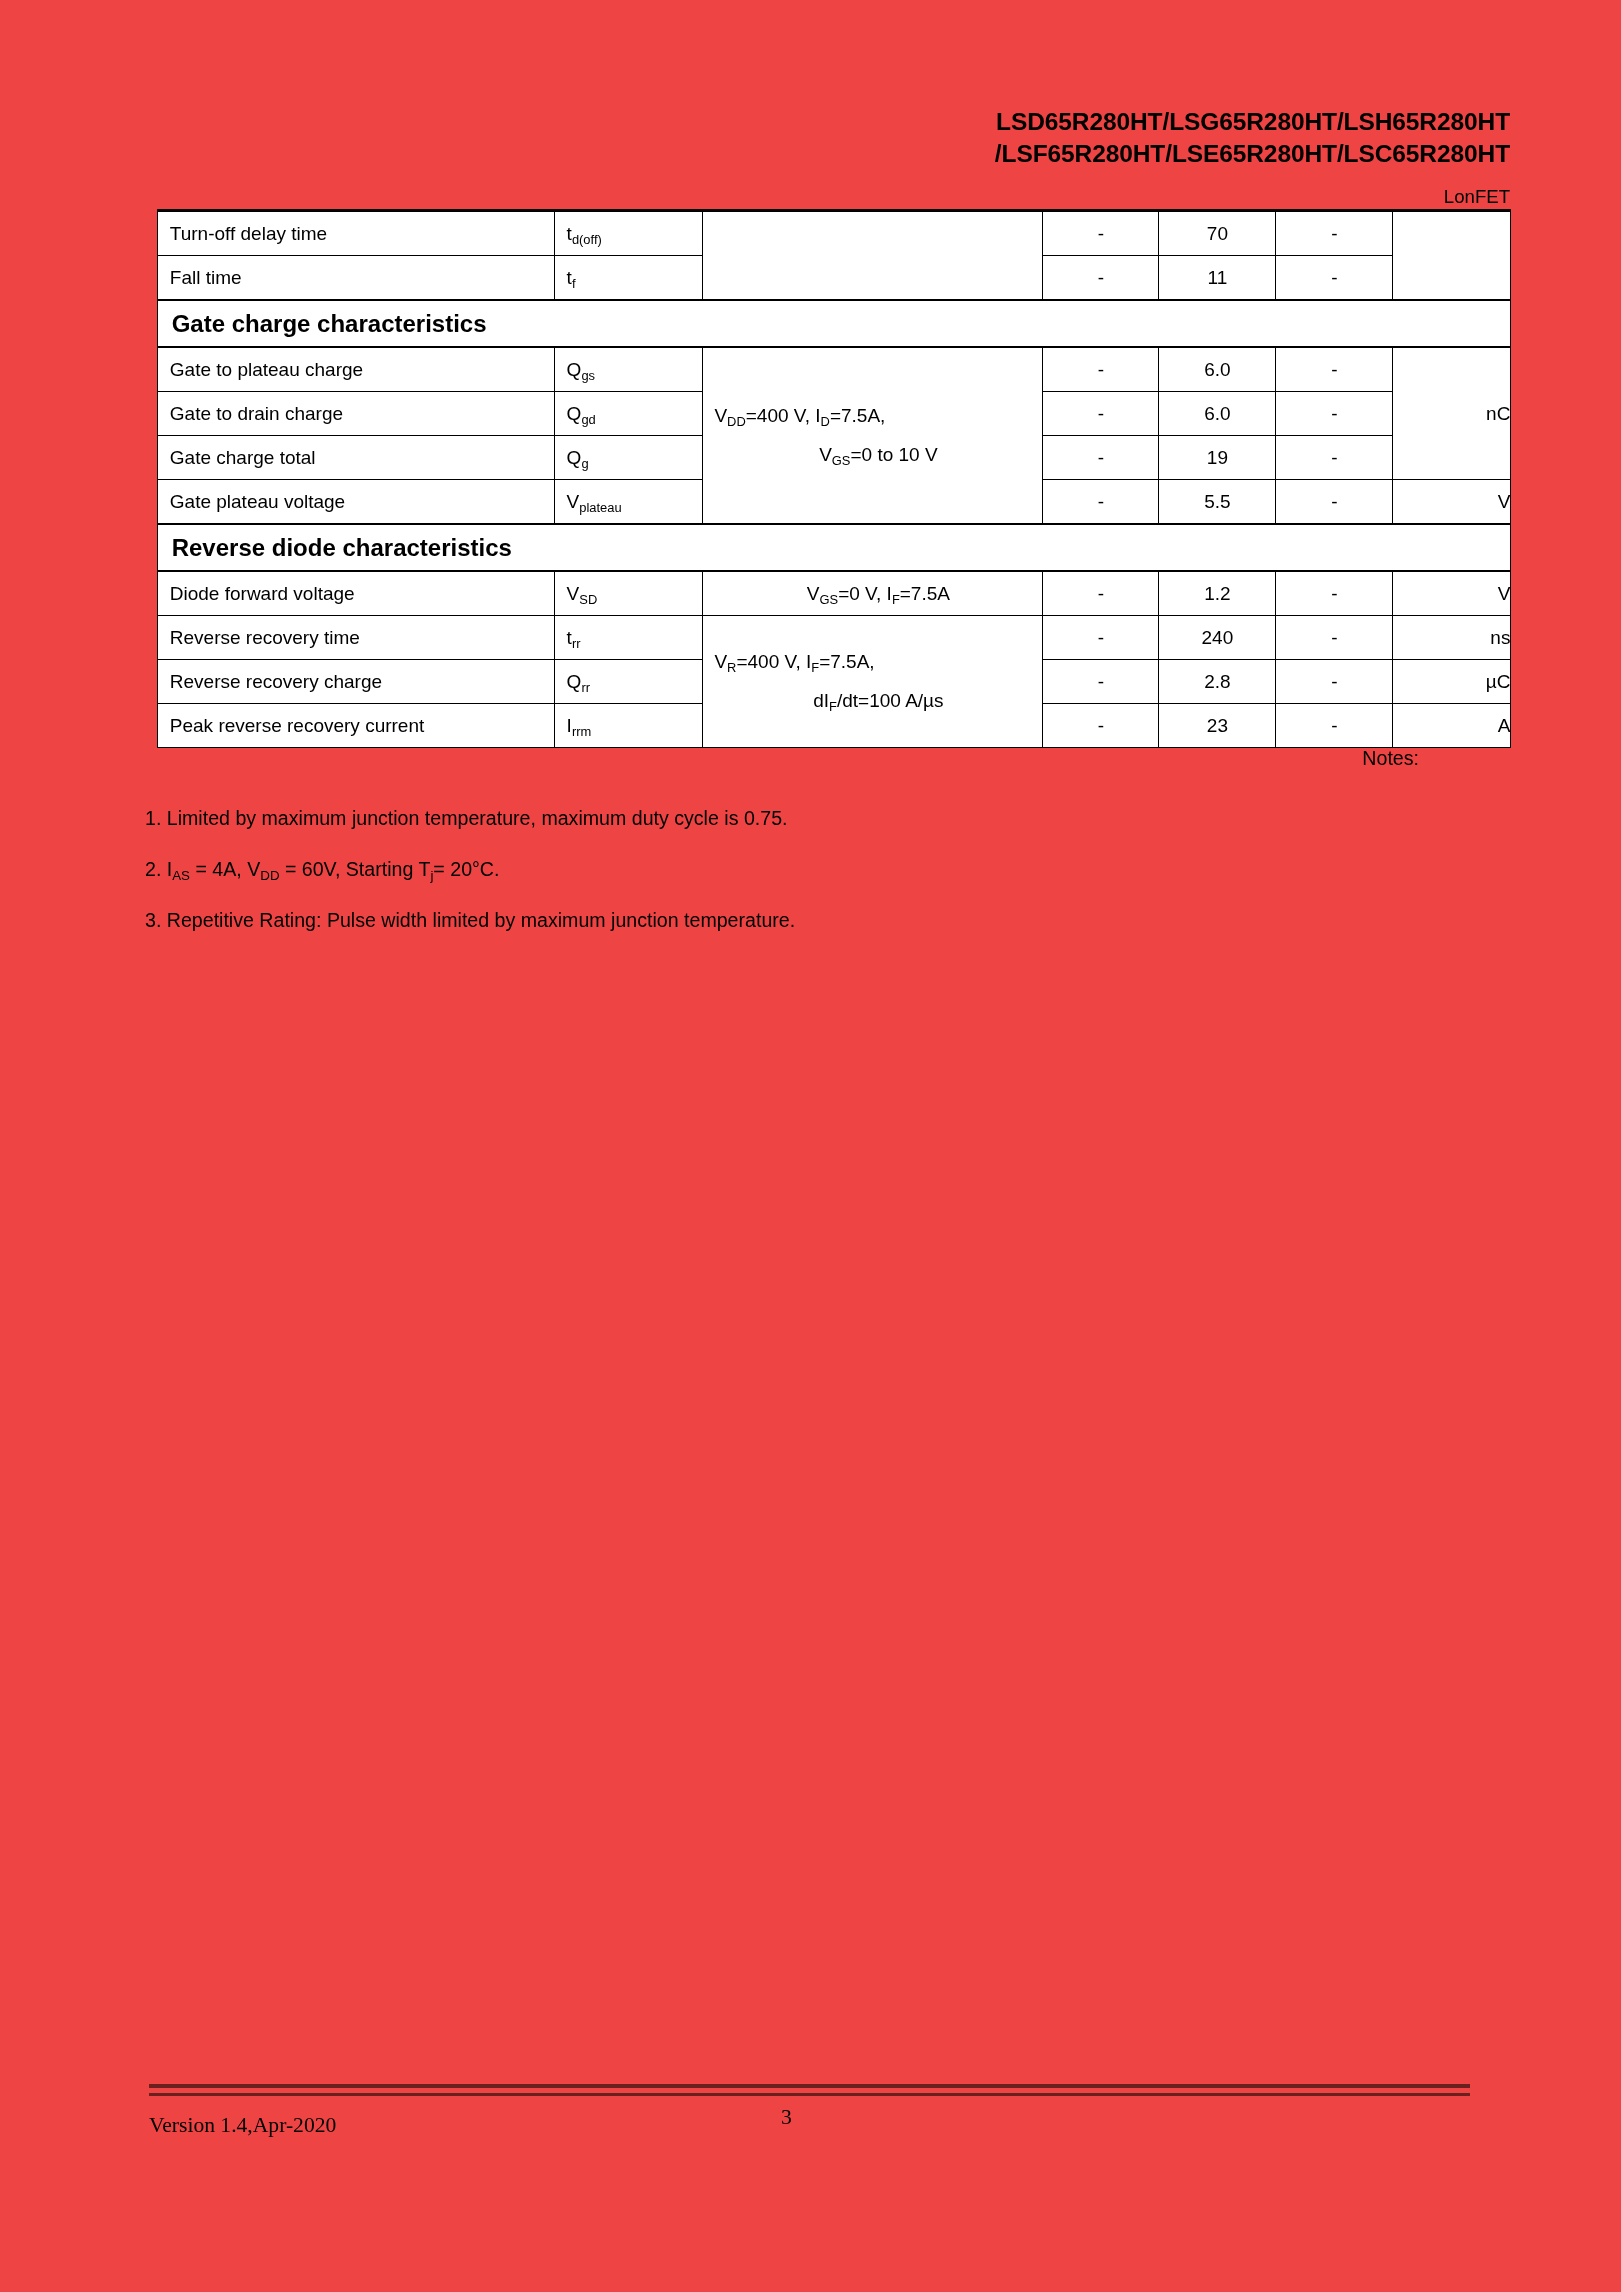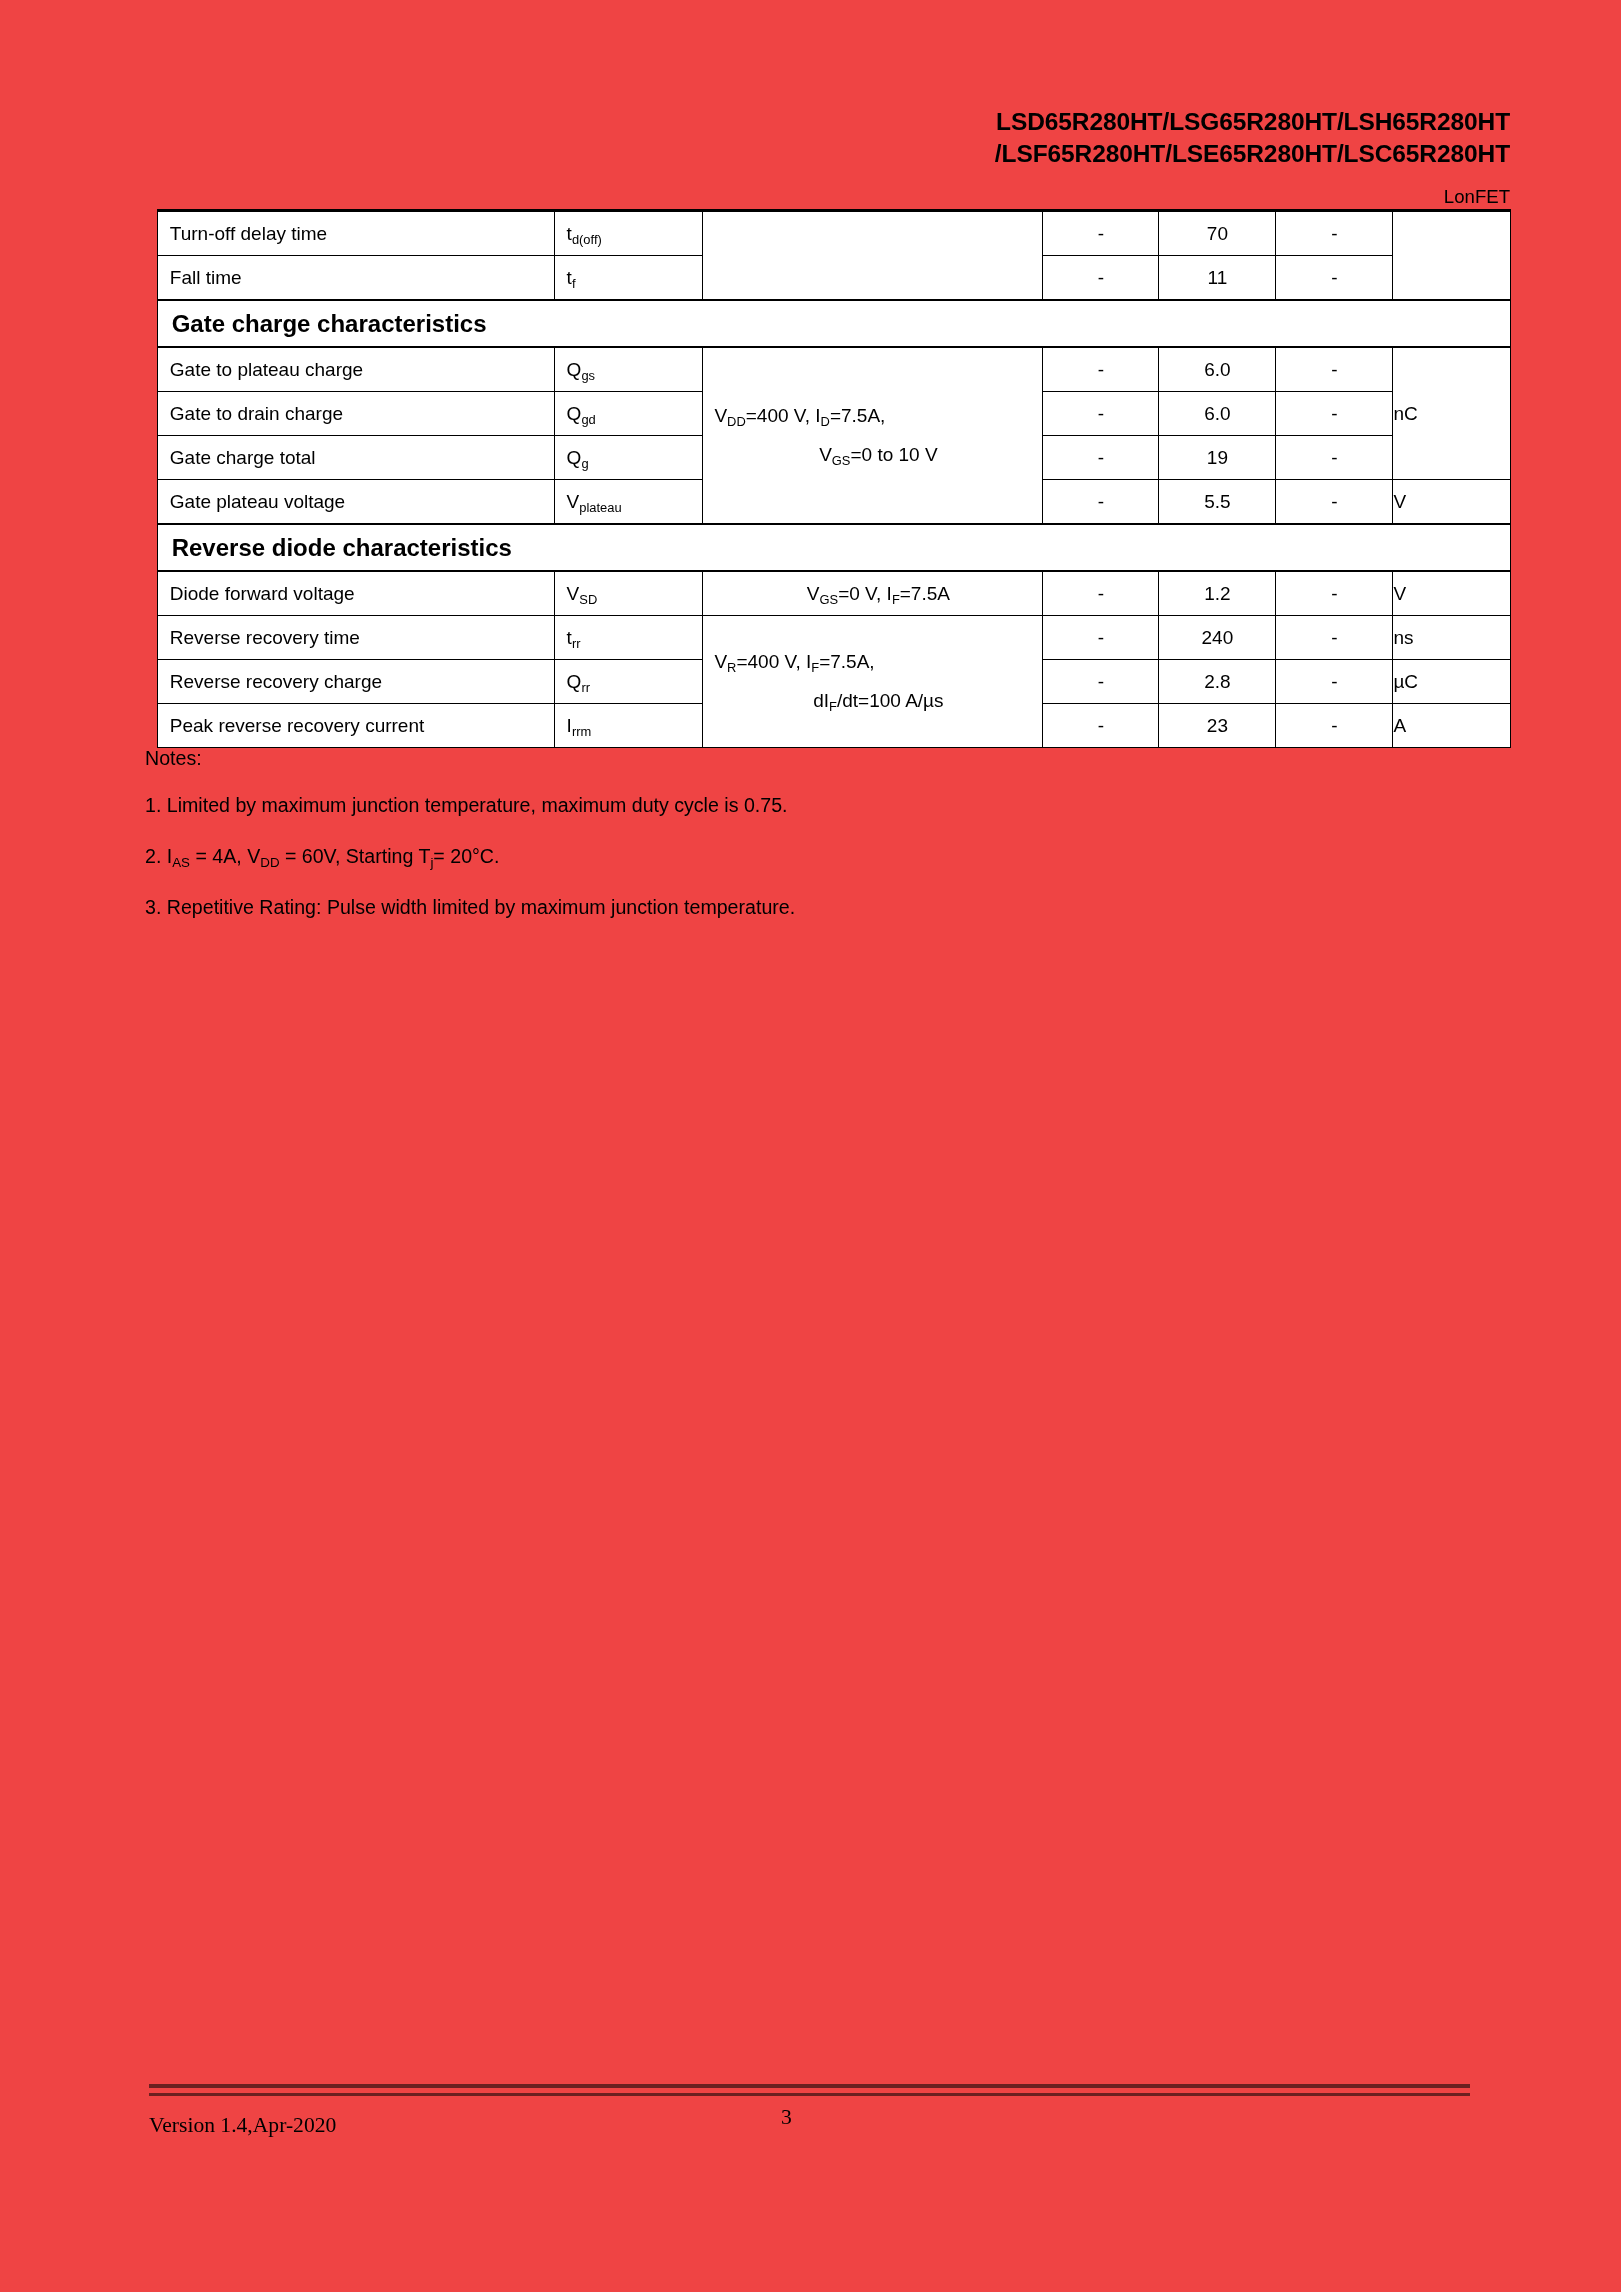--- a/index.html
+++ b/index.html
@@ -62,21 +62,21 @@
   }
   .spec-table tr.first-row > td {
     border-top: 3.9px solid #000000;
   }
   td.c-param   { width: 384px; }
   td.c-symbol  { width: 135px; }
   td.c-cond    { width: 328px; }
   td.c-min     { width: 115px; text-align: center; padding-left: 0; }
   td.c-typ     { width: 116px; text-align: center; padding-left: 0; }
   td.c-max     { width: 116px; text-align: center; padding-left: 0; }
-  td.c-unit    { width: 117px; text-align: left; padding-left: 0; }
+  td.c-unit    { width: 117px; text-align: right; padding-left: 0; }
 
   td.blank { border-left: 1px solid #000; }
   td.nobord-b { border-bottom: none; }
   td.nobord-t { border-top: none; }
 
   .section-row td {
     font-weight: bold;
     font-size: 24px;
     height: 45px;
     border-top: 2.9px solid #000000;
@@ -100,21 +100,21 @@
   }
 
   
   .notes {
     position: absolute;
     left: 145px;
     top: 747px;
     width: 1274px;
     font-size: 19.6px;
   }
-  .notes-title { margin-bottom: 23px; }
+  .notes-title { margin-bottom: 36px; text-align: right; }
   .note-item { margin-bottom: 25.5px; line-height: 1.3; }
 
   
   .footer-rule {
     position: absolute;
     left: 149px;
     top: 2084px;
     width: 1321px;
     height: 11.8px;
     border-top: 4.9px solid #6b2020;

